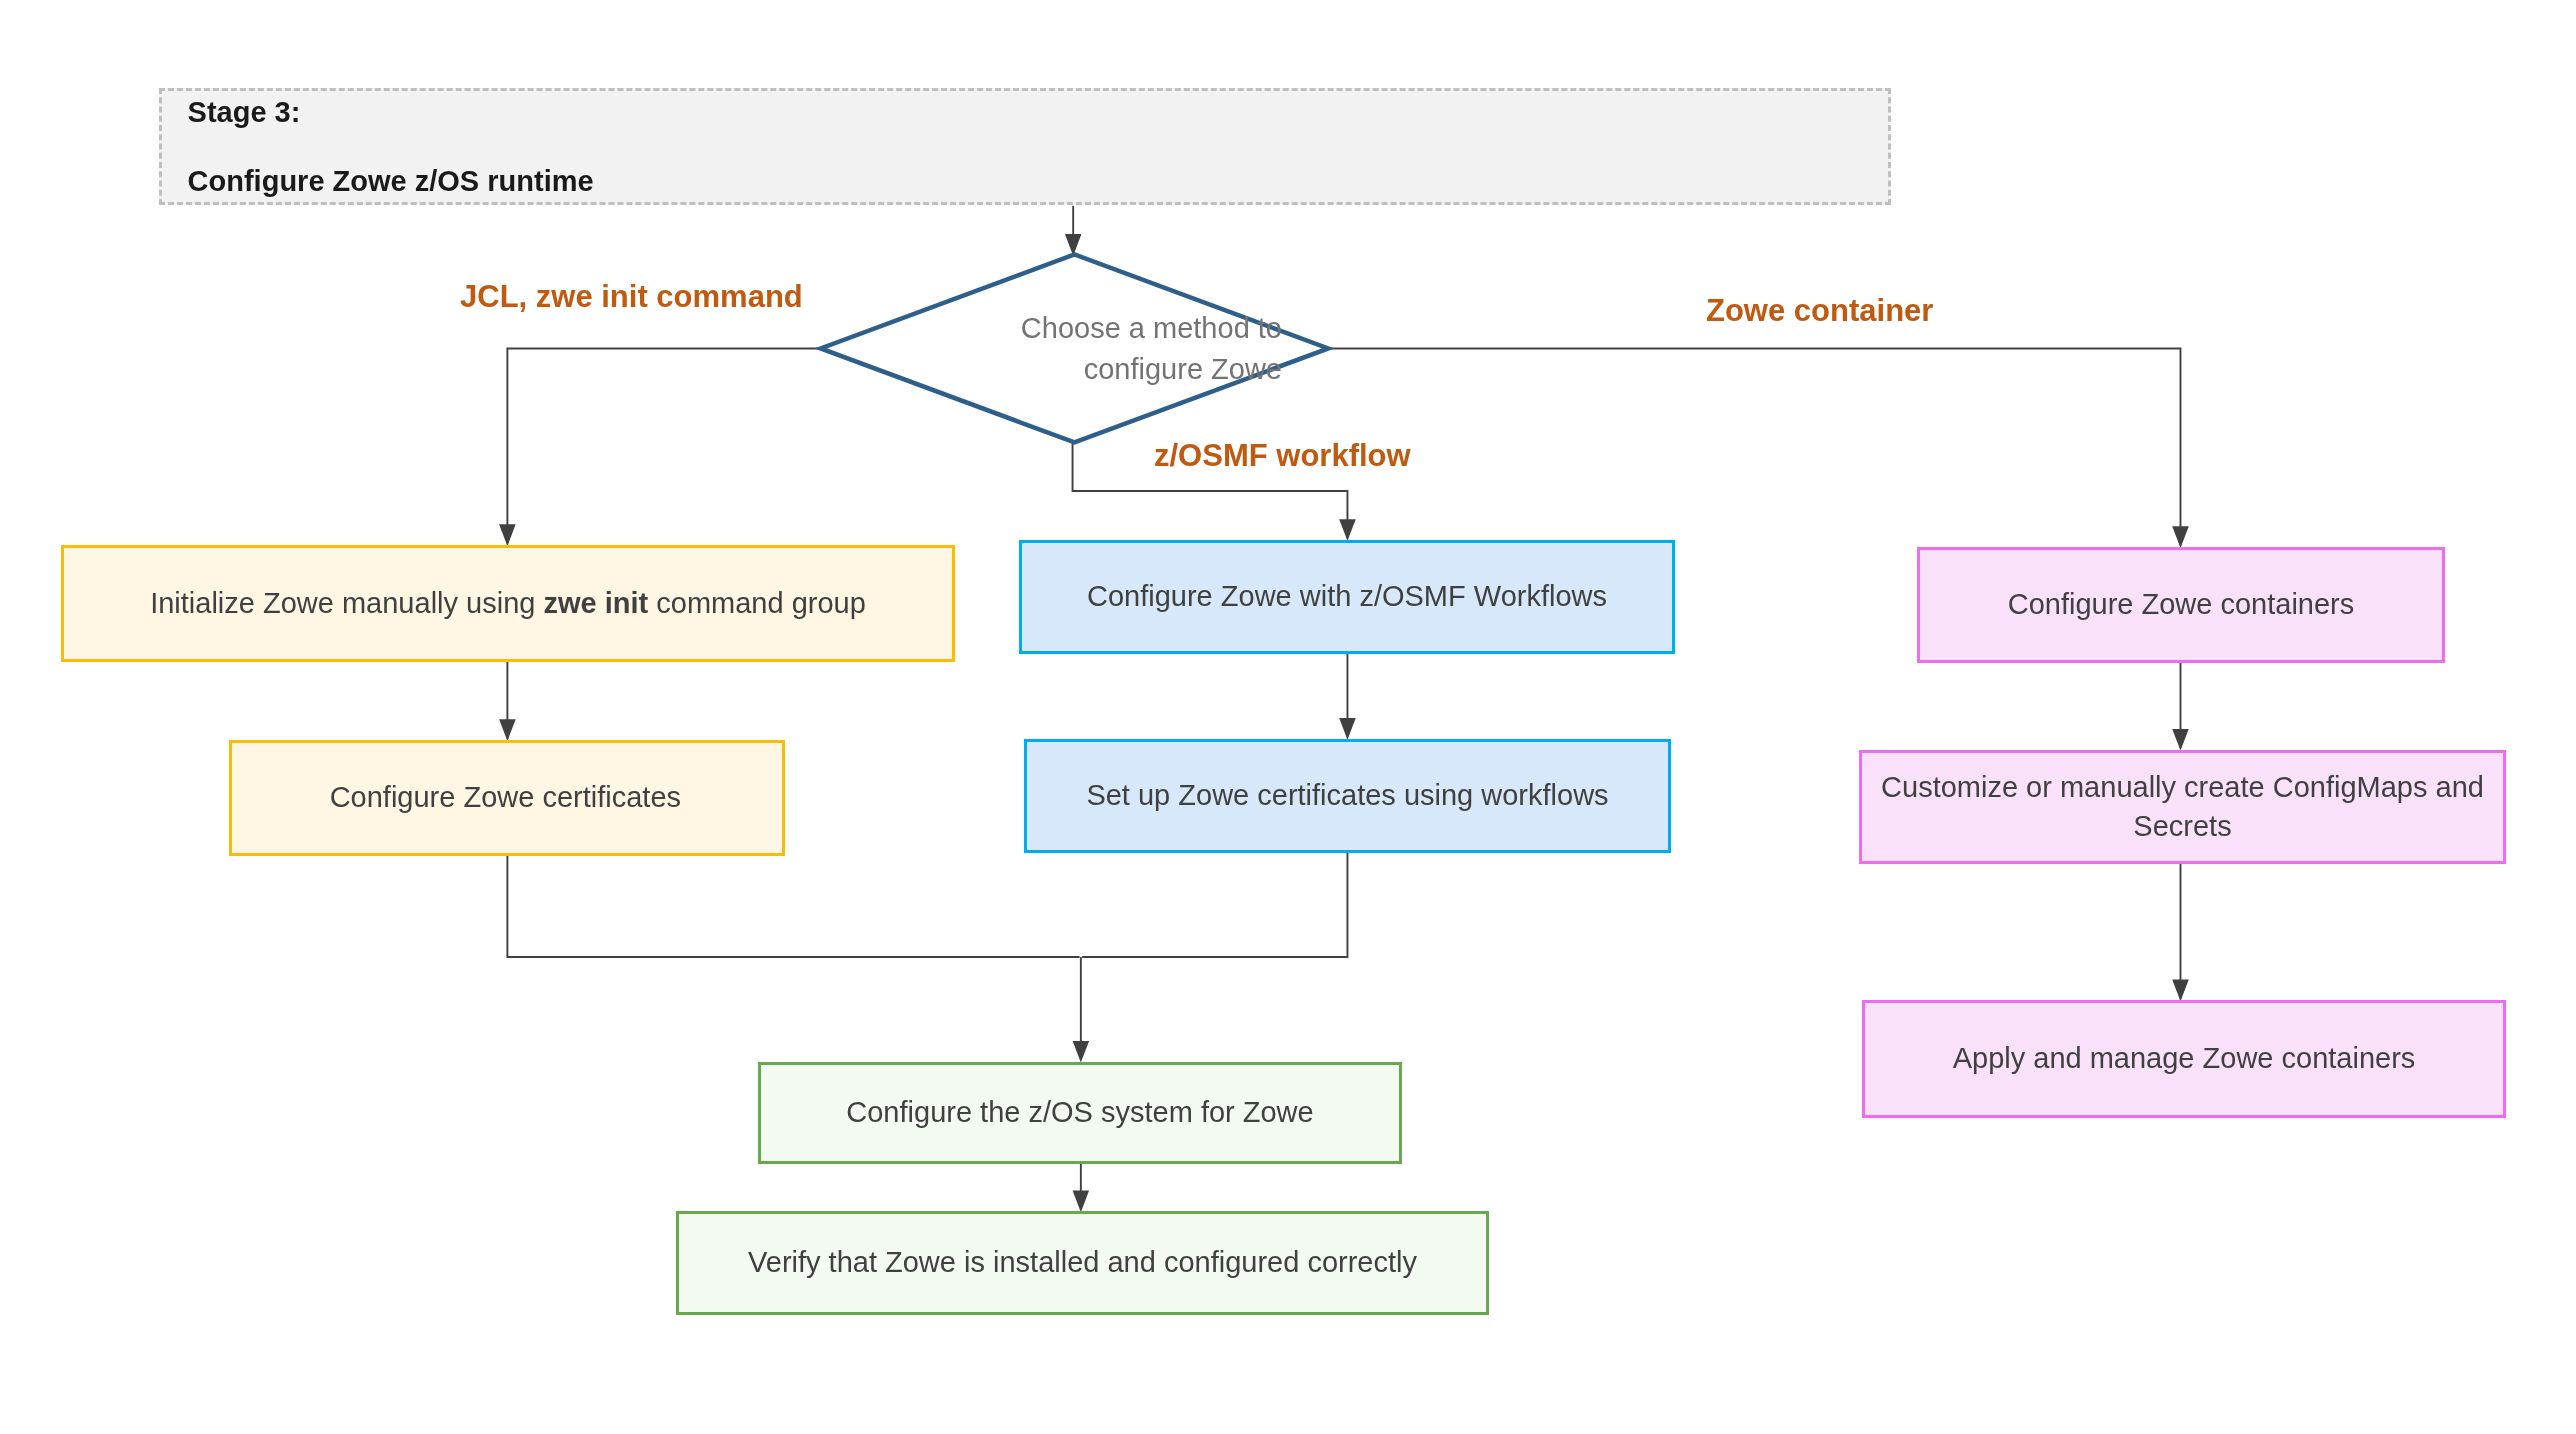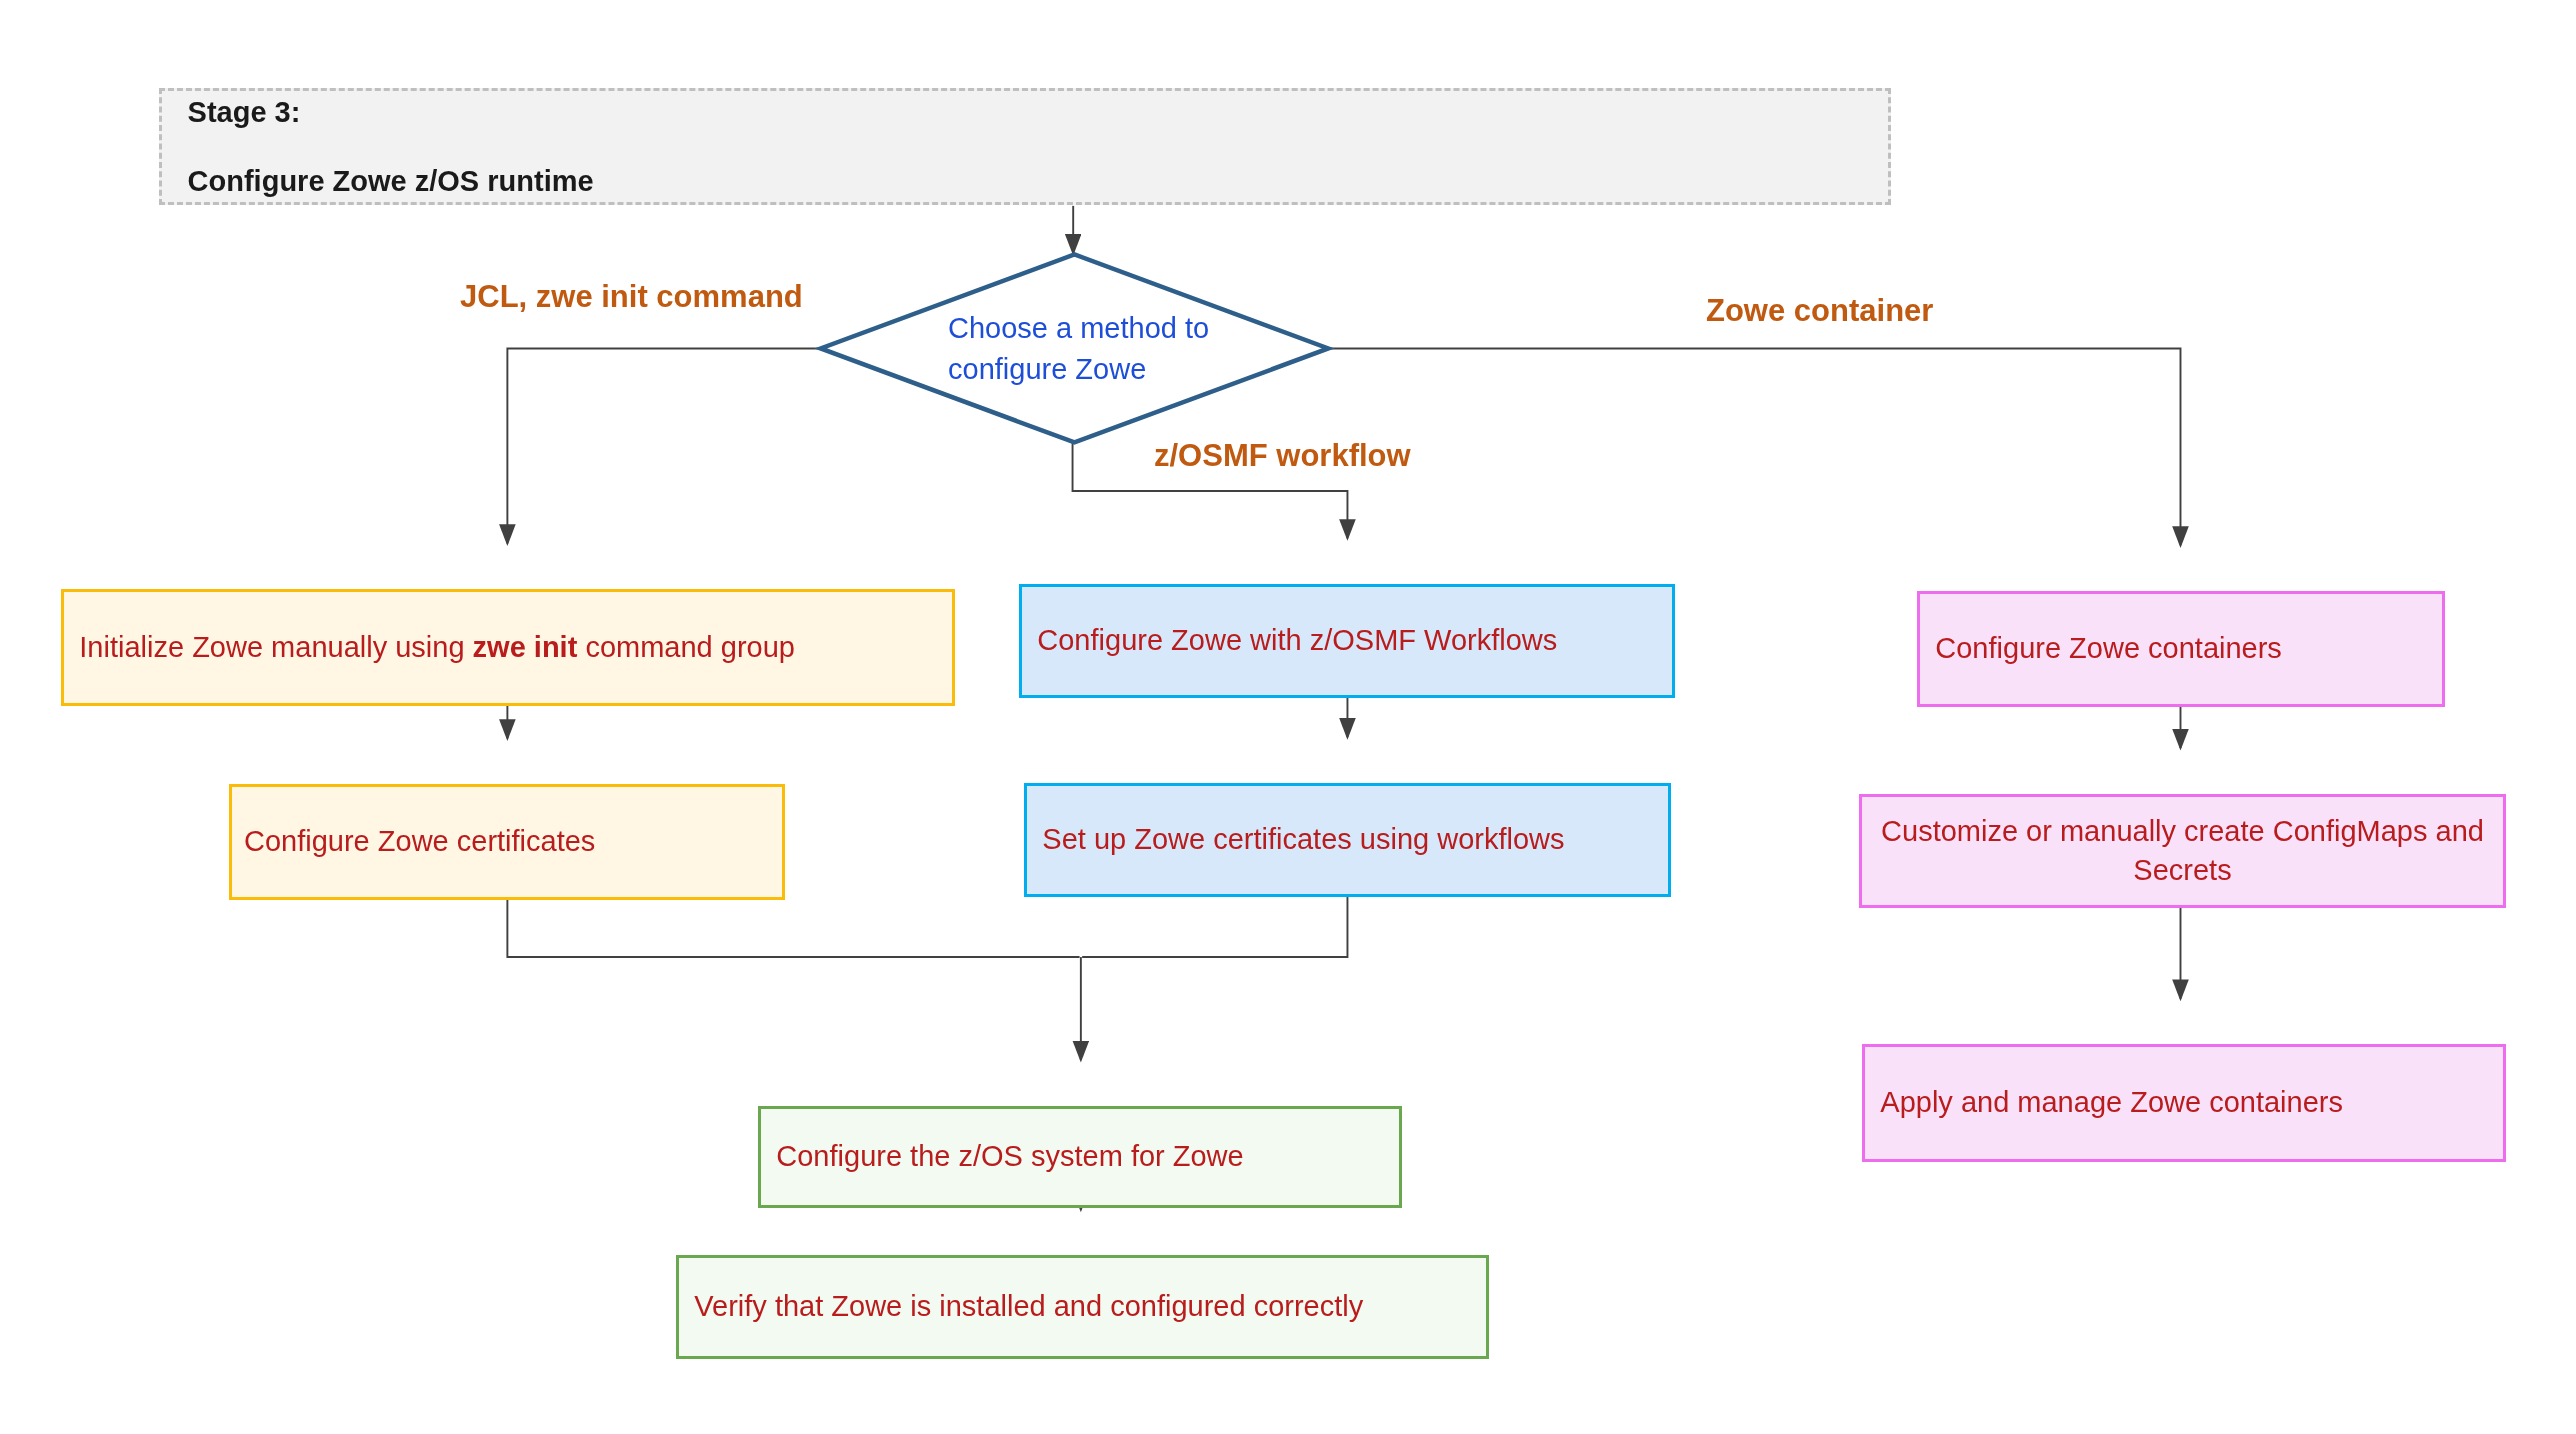--- a/index.html
+++ b/index.html
@@ -10,24 +10,23 @@
     font-family:"Liberation Sans", sans-serif;
     overflow:hidden;
   }
   #connector-layer{position:absolute;left:0;top:0;width:2576px;height:1434px;}
   .connector{stroke:var(--connector,#404040);stroke-width:3;fill:none;}
   .arrowhead{fill:var(--connector,#404040);}
   .decision-shape{fill:#ffffff;stroke:var(--decision-border,#2E5F8A);stroke-width:7;}
 
   .node{
     position:absolute;box-sizing:border-box;
-    display:flex;align-items:center;justify-content:flex-start;
-    text-align:center;font-size:29px;color:#b91c1c;line-height:1.35;
+    display:flex;align-items:center;justify-content:center;
+    text-align:center;font-size:29px;color:#404040;line-height:1.35;
     padding:0 15.3px;
-    margin-top:44px;
   }
   .node .bold{font-weight:bold;}
 
   .title-box{
     position:absolute;box-sizing:border-box;
     left:159px;top:88px;width:1732px;height:117px;
     background:var(--title-bg,#F2F2F2);
     border:3.2px dashed var(--title-border,#BFBFBF);
     display:flex;flex-direction:column;justify-content:space-between;
     padding-left:25.6px;font-size:29px;font-weight:bold;color:#1a1a1a;line-height:1.45;
@@ -42,23 +41,23 @@
   #node-configure-certificates{left:229px;top:740px;width:556px;height:116px;padding-left:12px;}
   #node-zosmf-workflows{left:1019px;top:540px;width:656px;height:114px;}
   #node-certificates-workflows{left:1024px;top:739px;width:647px;height:114px;}
   #node-configure-containers{left:1917px;top:547px;width:528px;height:116px;}
   #node-configmaps-secrets{left:1859px;top:750px;width:647px;height:114px;}
   #node-apply-manage-containers{left:1862px;top:1000px;width:644px;height:118px;}
   #node-configure-zos{left:758px;top:1062px;width:644px;height:102px;}
   #node-verify{left:676px;top:1211px;width:813px;height:104px;}
 
   .decision-label{
-    position:absolute;left:948px;top:301px;width:358px;height:96px;
-    display:flex;align-items:center;justify-content:center;text-align:left;
-    font-size:29px;color:#1d4ed8;line-height:1.4;
+    position:absolute;left:924px;top:301px;width:358px;height:96px;
+    display:flex;align-items:center;justify-content:center;text-align:right;
+    font-size:29px;color:#737373;line-height:1.4;
   }
 
   .branch-label{
     position:absolute;font-size:31px;font-weight:bold;
     color:var(--branch-label,#C05A11);white-space:nowrap;
   }
   #branch-label-left{left:460px;top:279px;}
   #branch-label-middle{left:1154px;top:438px;}
   #branch-label-right{left:1706px;top:293px;}
 </style>

